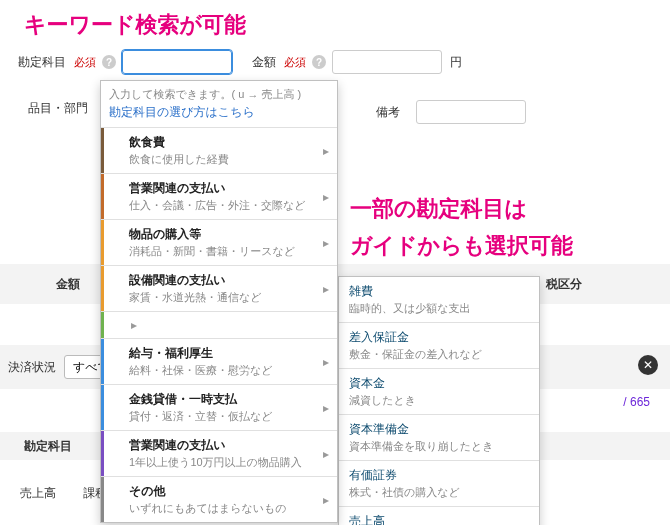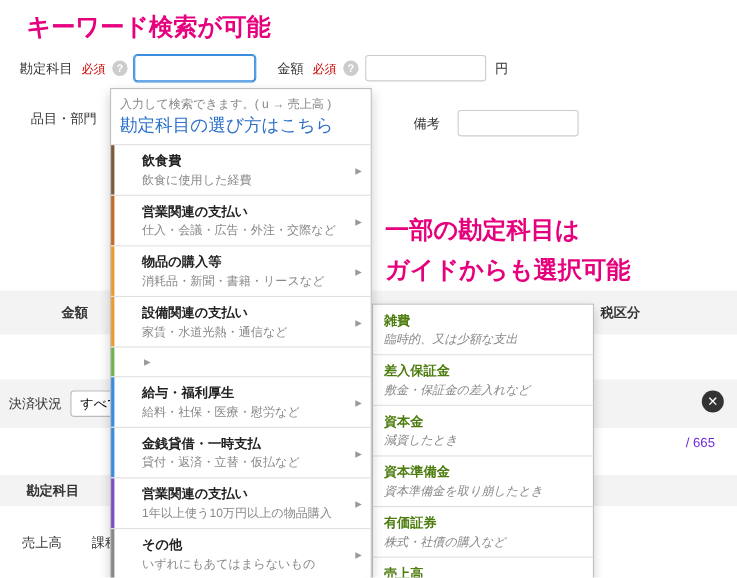--- a/index.html
+++ b/index.html
@@ -14,32 +14,32 @@
   .input { border: 1px solid #ccc; border-radius: 3px; height: 24px; padding: 2px 6px; font-size: 12px; }
   .input.active { border-color: #3b8dde; outline: 1px solid #3b8dde; }
   .input.account { width: 110px; }
   .input.amount { width: 110px; }
   .yen { font-size: 12px; margin-left: 2px; }
   .sub-row { position: absolute; top: 100px; left: 28px; font-size: 12px; color: #333; }
   .memo-row { position: absolute; top: 100px; left: 376px; display: flex; align-items: center; gap: 16px; }
   .memo-input { width: 110px; height: 24px; border: 1px solid #ccc; border-radius: 3px; }
   .dropdown { position: absolute; top: 80px; left: 100px; width: 238px; background: #fff; border: 1px solid #c0c0c0; box-shadow: 0 4px 10px rgba(0,0,0,0.2); z-index: 40; }
   .dd-hint { padding: 6px 8px 0; color: #888; font-size: 11px; }
-  .dd-link { display: block; padding: 2px 8px 6px; color: #2b70c9; font-size: 16px; text-decoration: none; cursor: pointer; }
+  .dd-link { display: block; padding: 2px 8px 6px; color: #2b70c9; font-size: 12px; text-decoration: none; cursor: pointer; }
   .dd-item { display: flex; align-items: center; border-top: 1px solid #e0e0e0; padding: 6px 8px 6px 24px; cursor: pointer; position: relative; }
   .dd-item .bar { position: absolute; left: 0; top: 0; bottom: 0; width: 3px; }
   .dd-item .txt { flex: 1; padding-left: 4px; }
   .dd-item .title { font-weight: bold; font-size: 12px; color: #222; }
   .dd-item .desc { font-size: 11px; color: #888; margin-top: 1px; }
   .dd-item .chev { color: #999; font-size: 12px; margin-left: 6px; }
   .sub-dropdown { position: absolute; top: 276px; left: 338px; width: 202px; background: #fff; border: 1px solid #c0c0c0; box-shadow: 0 4px 10px rgba(0,0,0,0.2); z-index: 39; }
   .sub-dropdown .s-item { border-bottom: 1px solid #e0e0e0; padding: 6px 10px; cursor: pointer; }
   .sub-dropdown .s-item:last-child { border-bottom: none; }
-  .sub-dropdown .s-title { font-weight: bold; font-size: 12px; color: #4d7c0f; }
-  .sub-dropdown .s-desc { font-size: 11px; color: #888; margin-top: 1px; font-style: italic; }
+  .sub-dropdown .s-title { font-weight: normal; font-size: 12px; color: #0c4a6e; }
+  .sub-dropdown .s-desc { font-size: 11px; color: #888; margin-top: 1px; }
   .bg-band { position: absolute; left: 0; width: 670px; background: #f3f3f3; height: 28px; z-index: 1; }
   .band1 { top: 264px; height: 40px; display: flex; align-items: center; }
   .band1 .col { font-weight: bold; font-size: 12px; color: #333; padding: 0 10px; }
   .band2 { top: 345px; height: 44px; display: flex; align-items: center; padding-left: 8px; gap: 8px; }
   .band3 { top: 432px; height: 28px; display: flex; align-items: center; padding-left: 24px; font-weight: bold; font-size: 12px; }
   .pill-btn { background: #fff; border: 1px solid #bbb; border-radius: 3px; height: 24px; padding: 0 8px; font-size: 12px; cursor: pointer; }
   .close-x { position: absolute; right: 12px; top: 355px; width: 20px; height: 20px; border-radius: 50%; background: #333; color: #fff; display: flex; align-items: center; justify-content: center; font-size: 12px; cursor: pointer; z-index: 2; }
   .page-info { position: absolute; right: 20px; top: 395px; font-size: 12px; color: #6d28d9; z-index: 1; }
   .bottom-row { position: absolute; top: 485px; left: 20px; font-size: 12px; color: #333; z-index: 1; }
   .bottom-row span { margin-right: 24px; }

